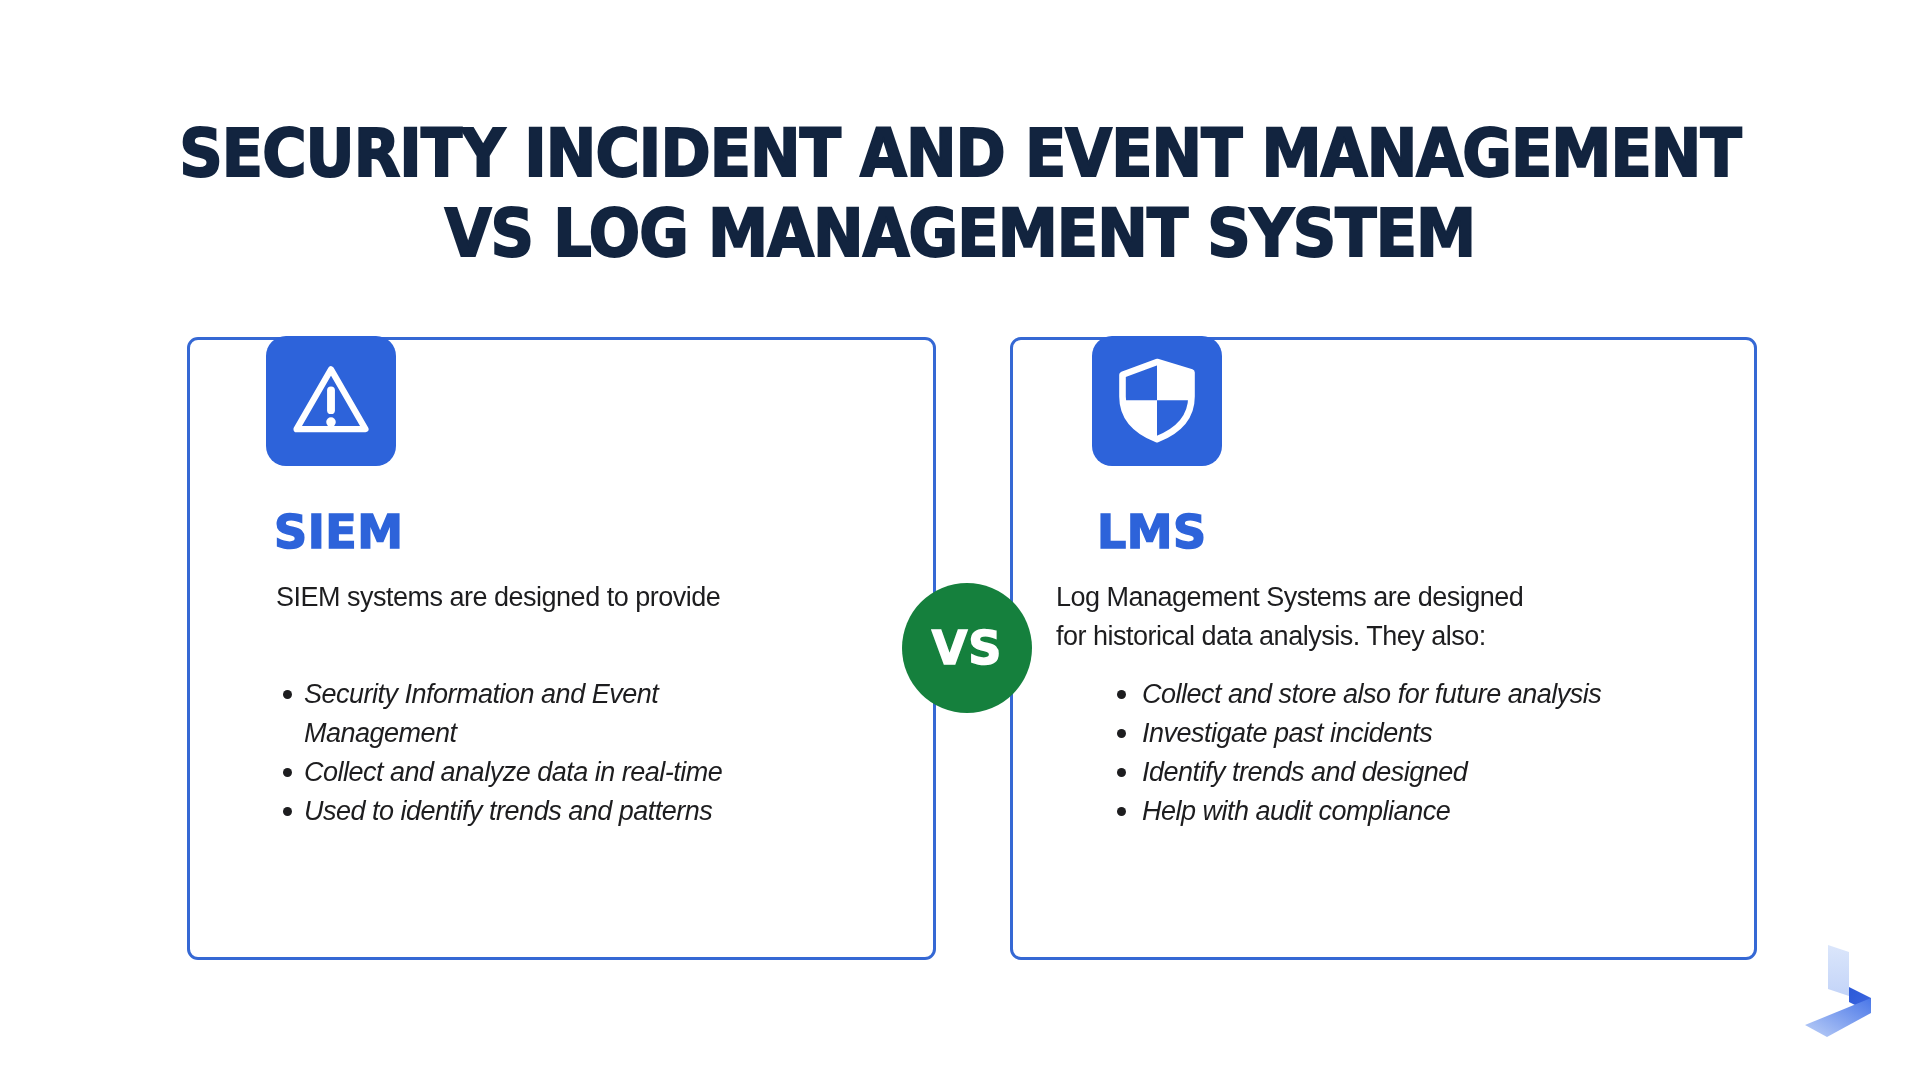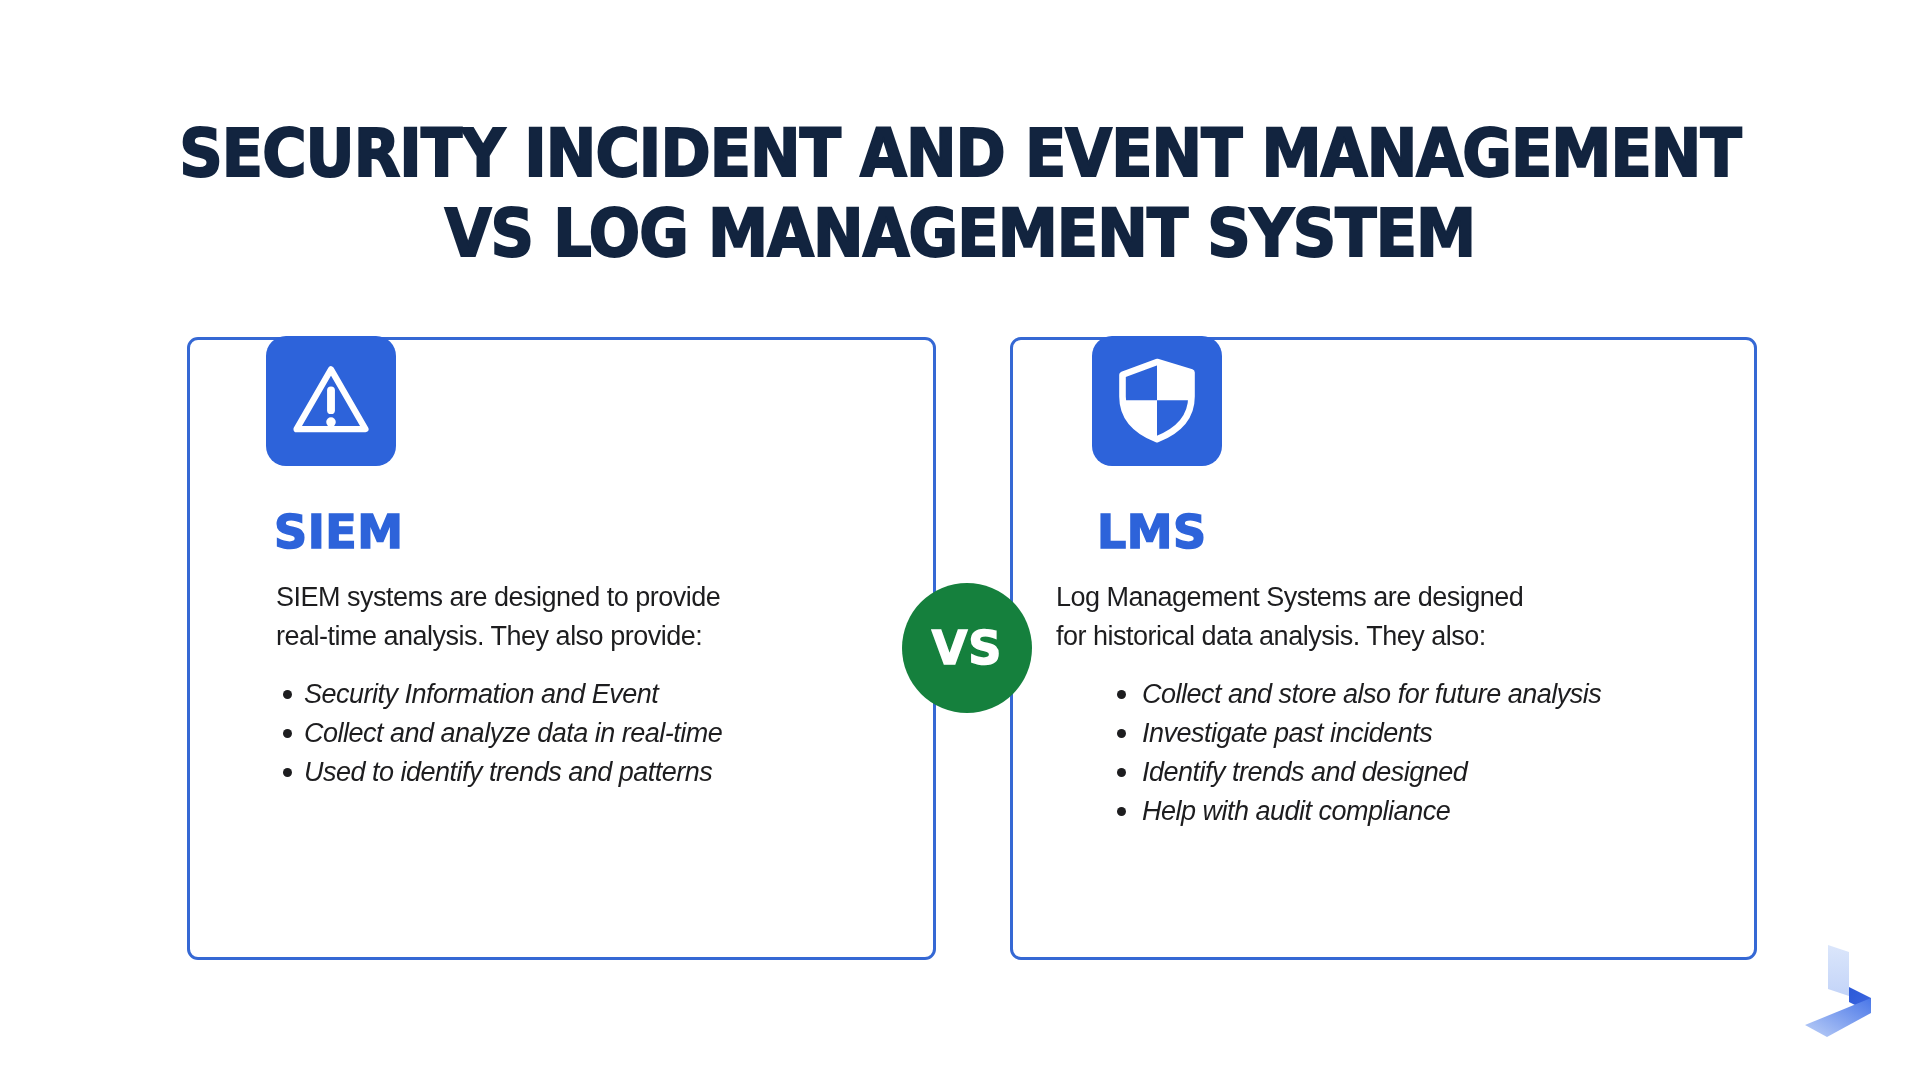--- a/index.html
+++ b/index.html
@@ -78,30 +78,30 @@
     </g>
     <path d="M32 6 L9 14.5 V29 C9 43 18 52 32 57.5 C46 52 55 43 55 29 V13 Z" fill="none" stroke="#ffffff" stroke-width="4.4" stroke-linejoin="round"></path>
   </svg>
 </div>
 
 <h2 class="card-heading" id="heading-siem">SIEM</h2>
 <h2 class="card-heading" id="heading-lms">LMS</h2>
 
 <div class="intro" id="intro-siem">
     <div>SIEM systems are designed to provide</div>
-    <div>real-time analysis. They also provide:</div>
   </div>
 <div class="intro" id="intro-lms">
     <div>Log Management Systems are designed</div>
     <div>for historical data analysis. They also:</div>
   </div>
 
 <ul class="bullets" id="bullets-siem">
     <li>
       <div>Security Information and Event</div>
+      <div>Management</div>
     </li>
     <li>
       <div>Collect and analyze data in real-time</div>
     </li>
     <li>
       <div>Used to identify trends and patterns</div>
     </li>
   </ul>
 <ul class="bullets" id="bullets-lms">
     <li>

